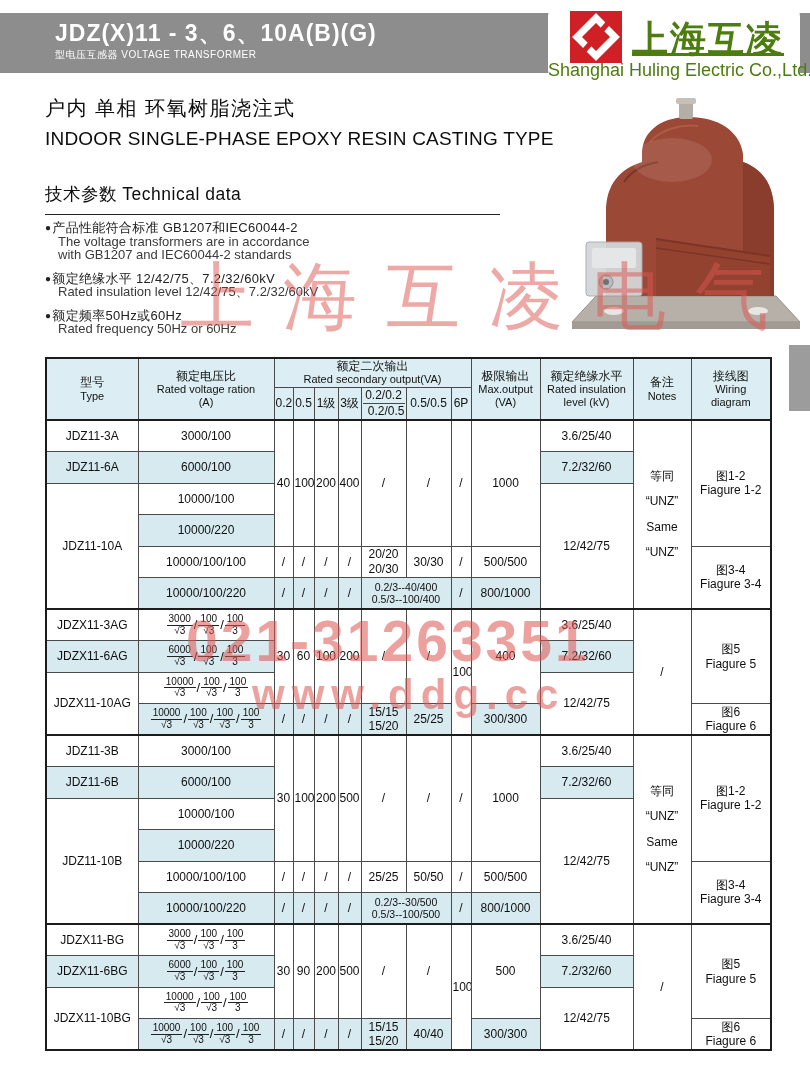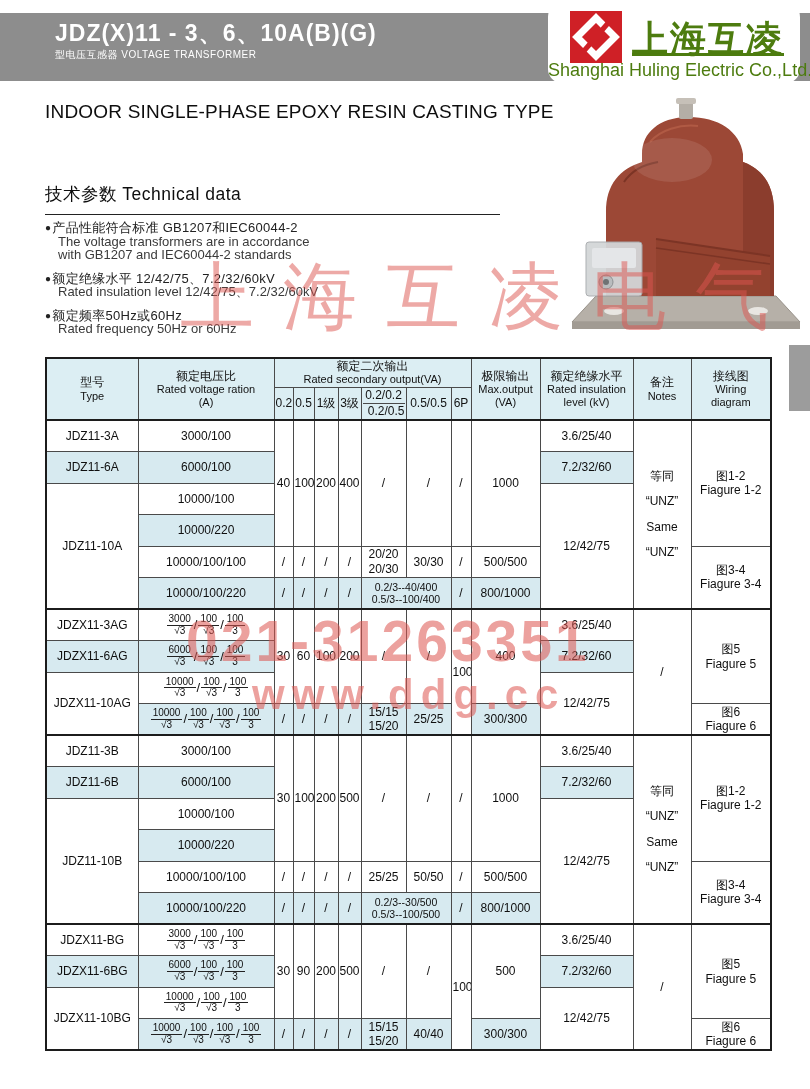--- a/index.html
+++ b/index.html
@@ -1,20 +1,20 @@
 <!DOCTYPE html>
 <html><head>
 <meta charset="utf-8">
 <style>
   html,body{margin:0;padding:0;}
   body{width:810px;height:1089px;position:relative;background:#fff;
        font-family:"Liberation Sans","DejaVu Sans",sans-serif;color:#111;overflow:hidden;}
 
   
-  .header-bar{position:absolute;left:0;top:13px;width:810px;height:68px;background:#8d8d8d;}
+  .header-bar{position:absolute;left:0;top:13px;width:810px;height:60px;background:#8d8d8d;}
   .hb-title{position:absolute;left:55px;top:5px;color:#fff;font-size:23px;font-weight:bold;letter-spacing:1px;white-space:nowrap;}
   .hb-sub{position:absolute;left:55px;top:35px;color:#fff;font-size:10px;letter-spacing:.5px;white-space:nowrap;}
 
   .logo-panel{position:absolute;left:548px;top:3px;width:252px;height:80px;background:#fff;border-radius:14px;z-index:2;}
   .logo-sq{position:absolute;left:22px;top:8px;width:52px;height:52px;}
   .brand-cn{position:absolute;left:84px;top:12px;font-size:36px;font-weight:bold;color:#4d7c0f;letter-spacing:2px;white-space:nowrap;text-decoration:underline;}
   .company-en{position:absolute;left:0;bottom:2px;width:100%;text-align:center;font-size:18px;color:#4d7c0f;white-space:nowrap;}
 
   
   .intro{position:absolute;left:45px;top:95px;}
@@ -82,20 +82,21 @@
       <rect x="0" y="0" width="52" height="52" fill="#cf2026"></rect>
       <polygon points="26,7 45,26 26,45 7,26" fill="none" stroke="#ffffff" stroke-width="7"></polygon>
       <line x1="13" y1="41" x2="39" y2="11" stroke="#cf2026" stroke-width="5"></line>
     </svg>
   </span>
   <div class="brand-cn">上海互凌</div>
   <div class="company-en">Shanghai Huling Electric Co.,Ltd.</div>
 </div>
 
 <div class="intro">
+  <div class="intro-cn">户内 单相 环氧树脂浇注式</div>
   <div class="intro-en">INDOOR SINGLE-PHASE EPOXY RESIN CASTING TYPE</div>
 </div>
 
 <div class="tech-head">技术参数  Technical data</div>
 
 <div class="bullets">
   <div class="bullet">
     <div class="b-cn"><span class="b-mark">●</span><span>产品性能符合标准 GB1207和IEC60044-2</span></div>
     <div class="b-en">The voltage transformers are in accordance</div>
     <div class="b-en">with GB1207 and IEC60044-2 standards</div>

